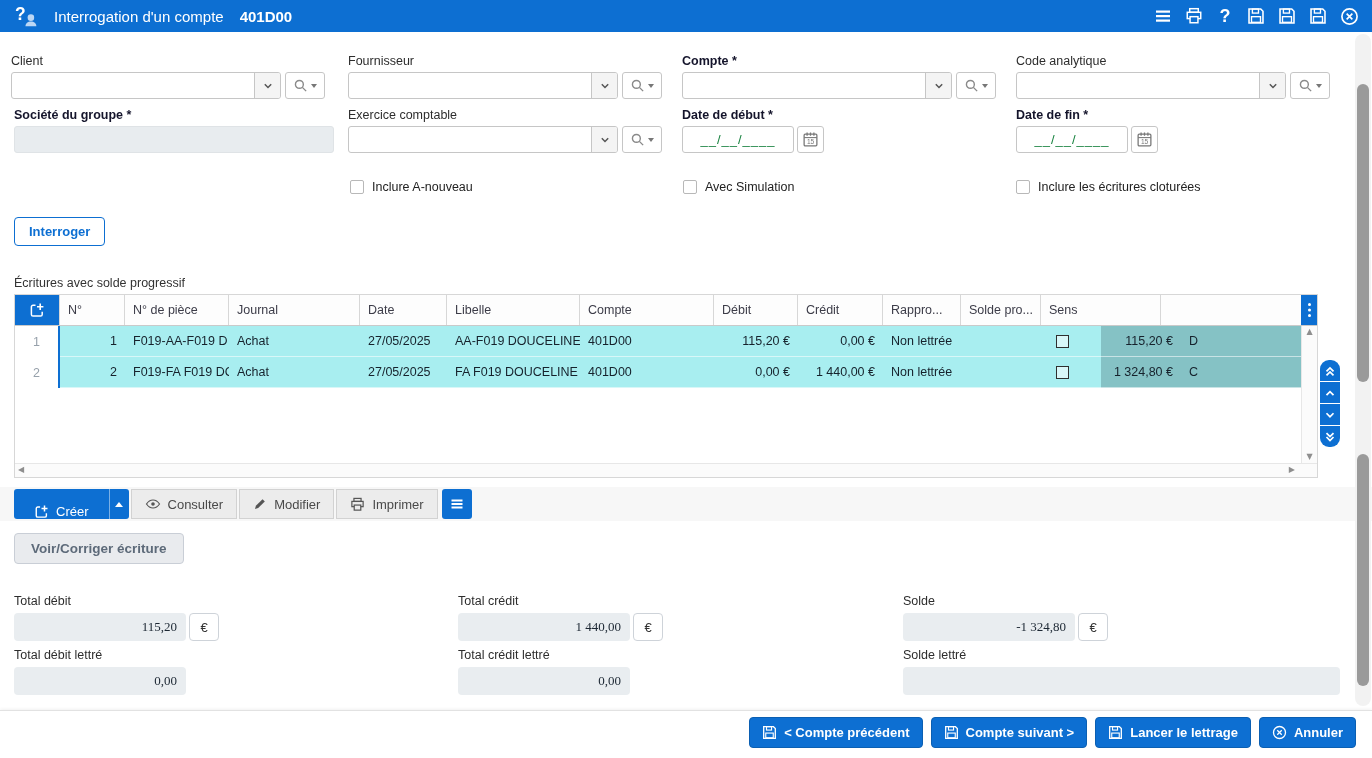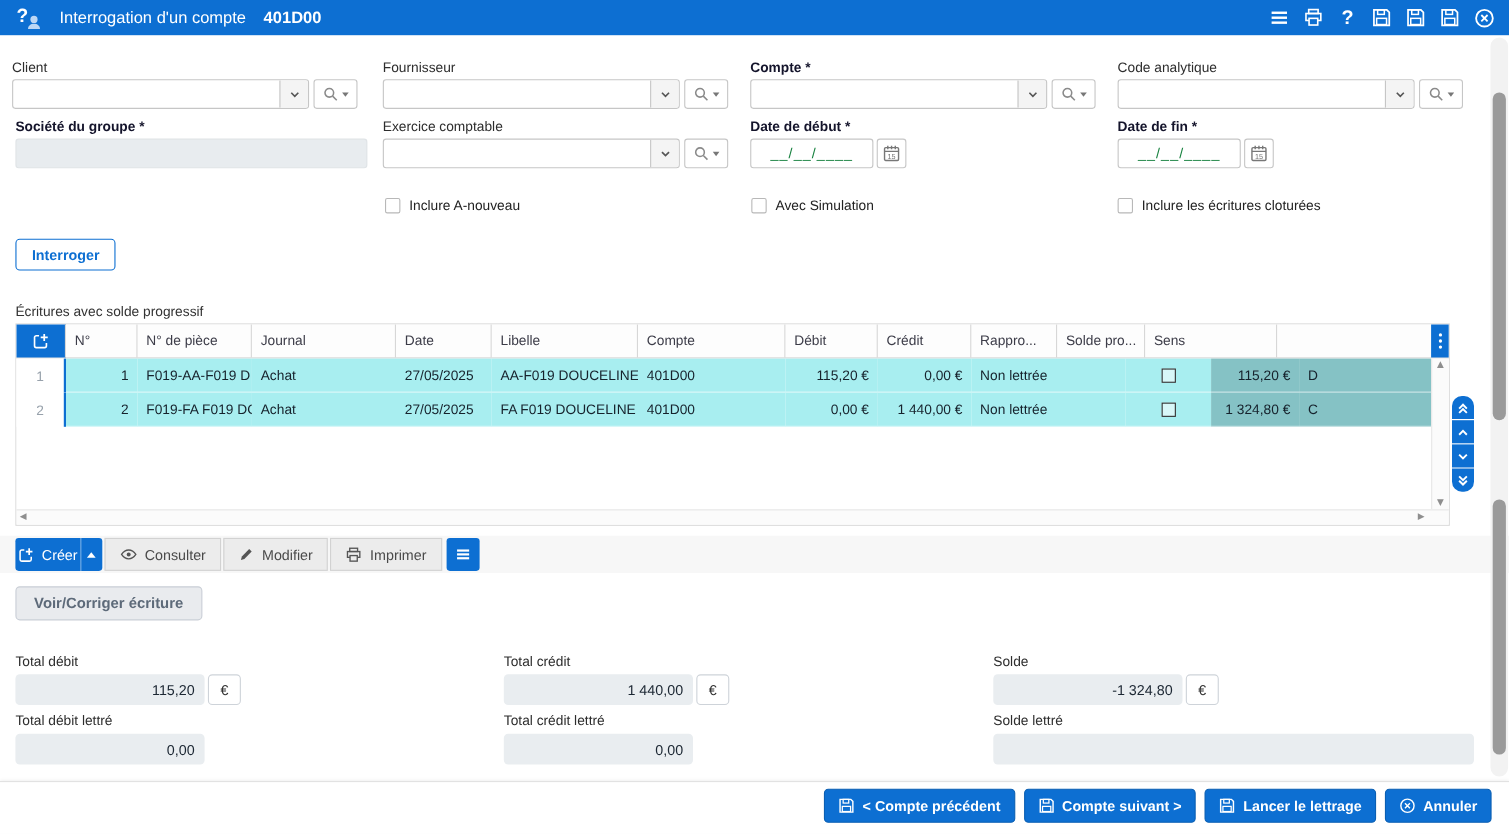--- a/index.html
+++ b/index.html
@@ -96,41 +96,41 @@
     align-items:center; justify-content:center; cursor:pointer; }
   .navbtn:first-child { border-radius:9px 9px 0 0; }
   .navbtn:last-child { border-radius:0 0 9px 9px; }
 
   
   .toolbar { position:absolute; left:0; top:487px; width:100%; height:34px;
     background:var(--toolbar_bg,#f7f7f7); display:flex; align-items:center;
     padding-left:14px; }
   .btn-creer { display:flex; height:30px; background:var(--primary,#0d6fd2);
     border-radius:3px; overflow:hidden; color:#fff; cursor:pointer; }
-  .btn-creer .main { display:flex; align-items:center; gap:7px; padding:0 2px;
+  .btn-creer .main { display:flex; align-items:flex-end; gap:7px; padding:0 20px;
     font-size:13px; }
   .btn-creer .caret { width:20px; display:flex; align-items:center; justify-content:center;
     border-left:1px solid rgba(255,255,255,.45); }
   .caret-up { width:0; height:0; border-left:4px solid transparent;
     border-right:4px solid transparent; border-bottom:5px solid #fff; }
   .btn-gray { height:30px; display:flex; align-items:center; gap:7px; padding:0 13px;
     background:#ececec; border:1px solid #d2d2d2; color:#4a4a4a; font-size:13px;
     margin-left:2px; cursor:pointer; }
   .btn-gridmenu { width:30px; height:30px; margin-left:4px; background:var(--primary,#0d6fd2);
     border-radius:3px; display:flex; align-items:center; justify-content:center; cursor:pointer; }
   .btn-voir { position:absolute; left:14px; top:533px; height:31px; padding:0 16px;
     background:#e9ebee; border:1px solid #c9ced6; border-radius:4px; color:#5d6a79;
     font-weight:bold; font-size:13.5px; cursor:pointer; }
 
   
   .tot-label { font-size:12.5px; color:#2d2d2d; margin-bottom:5px; }
   .tot-row { display:flex; }
   .tf { width:172px; height:28px; background:var(--field_bg,#e9edf0); border-radius:4px;
     display:flex; align-items:center; justify-content:flex-end; padding:0 9px;
-    font-size:13px; color:#1c2733; }
+    font-size:13px; color:#1c2733;font-family:Liberation Serif, serif; }
   .tf.wide { width:437px; }
   .eur { width:30px; height:28px; margin-left:3px; background:#fff;
     border:1px solid #ced3d9; border-radius:4px; display:flex; align-items:center;
     justify-content:center; font-size:13px; color:#333; }
 
   
   .footer { position:absolute; left:0; top:710px; width:100%; height:48px; background:#fff;
     border-top:1px solid #e2e2e2; box-shadow:0 -1px 3px rgba(0,0,0,.06);
     display:flex; justify-content:flex-end; align-items:flex-start; gap:8px;
     padding:6px 16px 0 0; }

